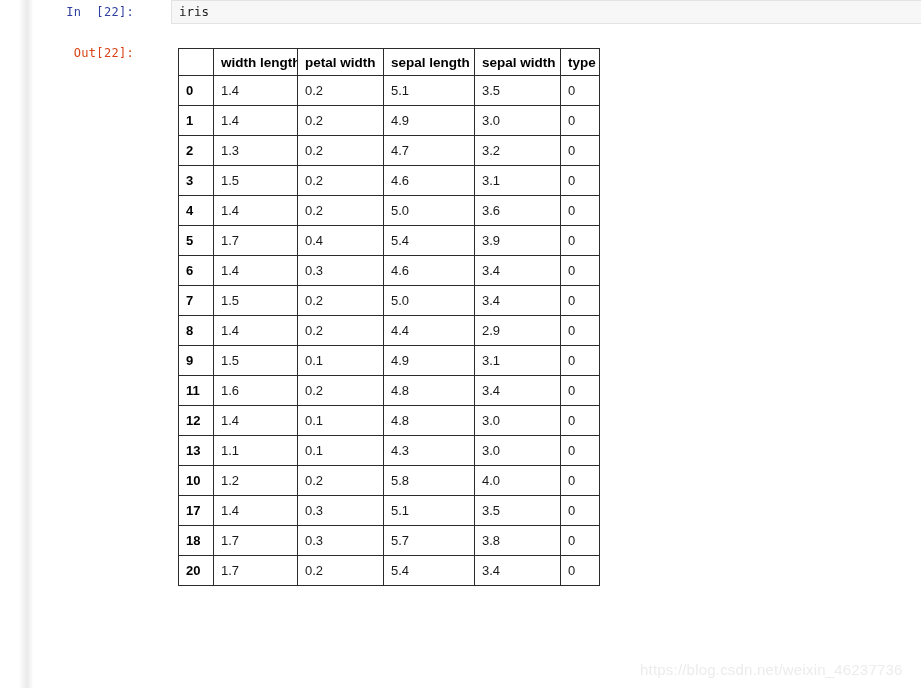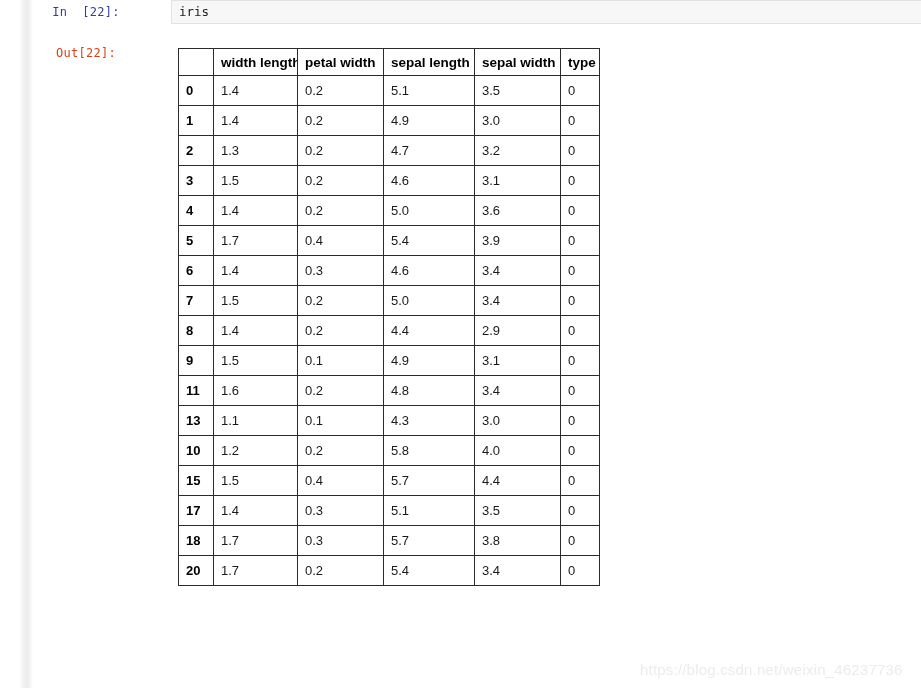--- a/index.html
+++ b/index.html
@@ -42,21 +42,21 @@
   
   .cell {
     position: absolute;
     left: 34px;
     right: 0;
   }
 
   .prompt {
     position: absolute;
     width: 96px;
-    text-align: center;
+    text-align: right;
     font-family: "DejaVu Sans Mono", "Liberation Mono", monospace;
     font-size: 12px;
     line-height: 14px;
     letter-spacing: 0.3px;
     white-space: pre;
   }
   .prompt-in  { color: #303f9f; left: 4px; top: 5px; }
   .prompt-out { color: #d84315; left: 4px; top: 46px; }
 
   
@@ -261,44 +261,44 @@
           </tr>
           <tr>
             <th class="row-index">11</th>
             <td>1.6</td>
             <td>0.2</td>
             <td>4.8</td>
             <td>3.4</td>
             <td>0</td>
           </tr>
           <tr>
+            <th class="row-index">12</th>
+            <td>1.4</td>
+            <td>0.1</td>
+            <td>4.8</td>
+            <td>3.0</td>
+            <td>0</td>
+          </tr>
+          <tr>
             <th class="row-index">13</th>
             <td>1.1</td>
             <td>0.1</td>
             <td>4.3</td>
             <td>3.0</td>
             <td>0</td>
           </tr>
           <tr>
             <th class="row-index">10</th>
             <td>1.2</td>
             <td>0.2</td>
             <td>5.8</td>
             <td>4.0</td>
             <td>0</td>
           </tr>
           <tr>
-            <th class="row-index">15</th>
-            <td>1.5</td>
-            <td>0.4</td>
-            <td>5.7</td>
-            <td>4.4</td>
-            <td>0</td>
-          </tr>
-          <tr>
             <th class="row-index">17</th>
             <td>1.4</td>
             <td>0.3</td>
             <td>5.1</td>
             <td>3.5</td>
             <td>0</td>
           </tr>
           <tr>
             <th class="row-index">18</th>
             <td>1.7</td>

